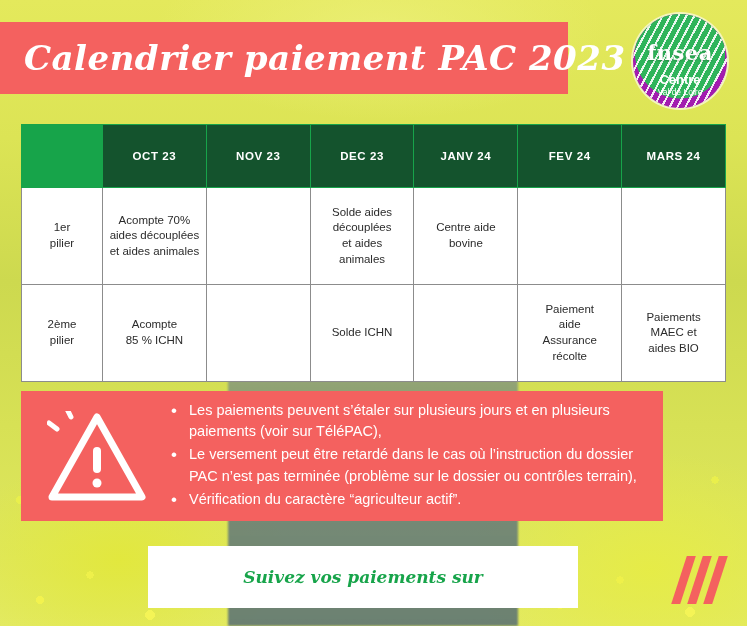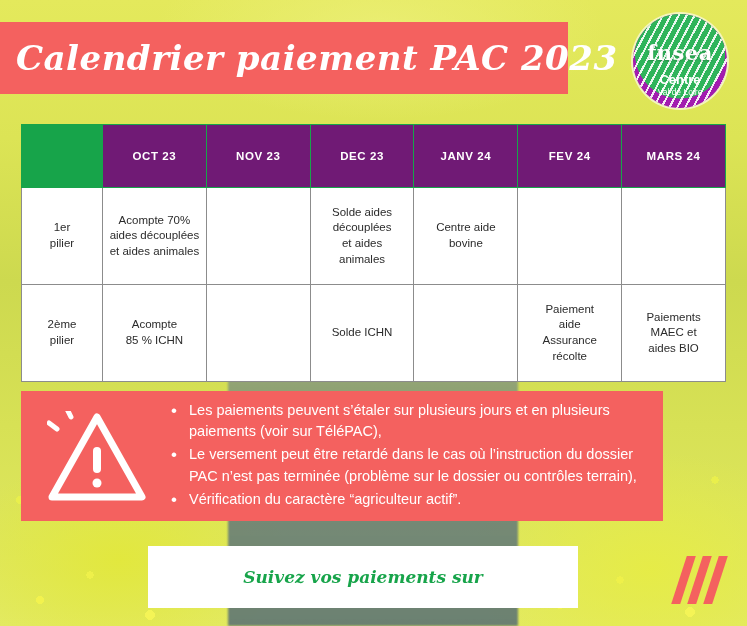--- a/index.html
+++ b/index.html
@@ -76,21 +76,21 @@
     display: flex;
     align-items: center;
   }
   .title-text {
     color: #ffffff;
     font-family: "DejaVu Serif", serif;
     font-style: italic;
     font-weight: bold;
     font-size: 34px;
     letter-spacing: 0.5px;
-    padding-left: 16px;
+    padding-left: 24px;
     white-space: nowrap;
   }
 
   
   .logo {
     position: absolute;
     right: 20px;
     top: 14px;
     width: 94px;
     height: 94px;
@@ -150,21 +150,21 @@
     border-collapse: collapse;
     width: 100%;
     table-layout: fixed;
   }
   table.cal th, table.cal td {
     border: 1px solid #8c8c8c;
     text-align: center;
     vertical-align: middle;
   }
   table.cal thead th {
-    background: #701a75;
+    background: #14532d;
     color: #ffffff;
     font-size: 11.5px;
     font-weight: bold;
     letter-spacing: 0.6px;
     height: 60px;
     border-color: #17a44a;
   }
   table.cal thead th.corner {
     background: #17a44a;
     border-color: #17a44a;

